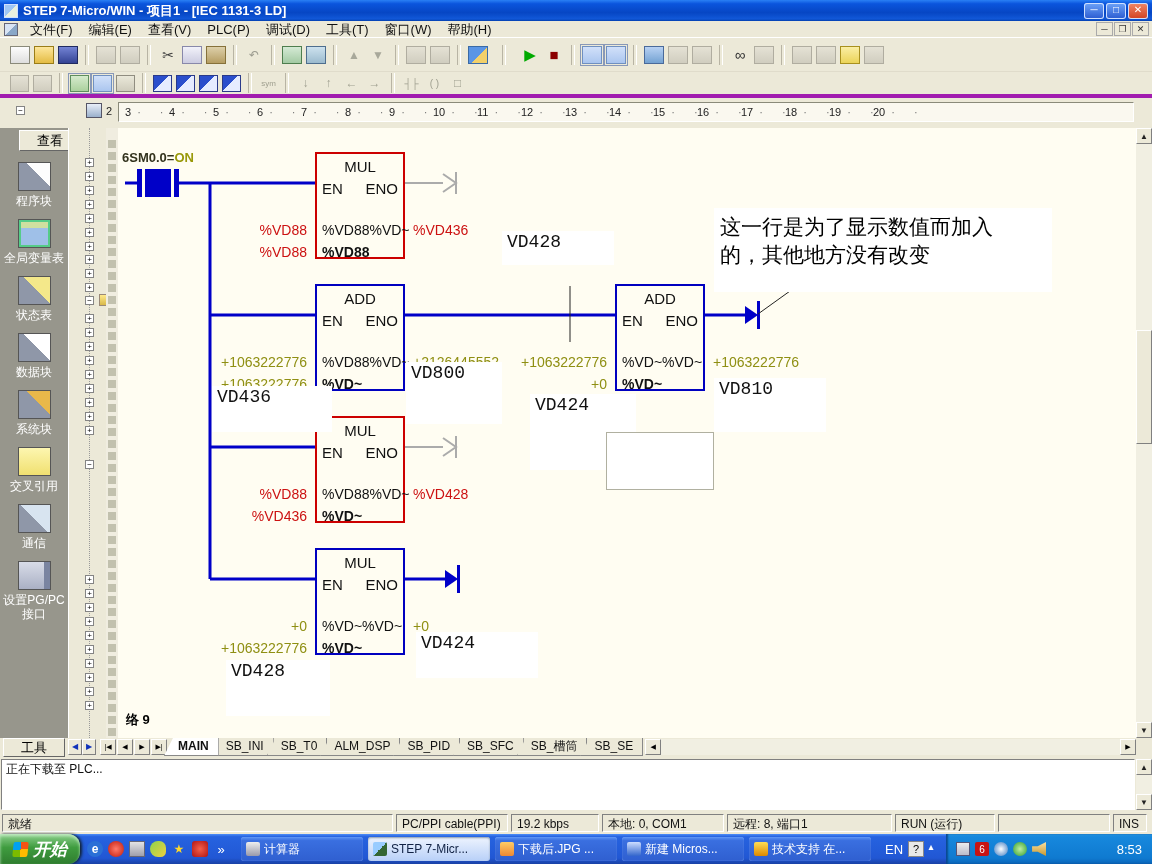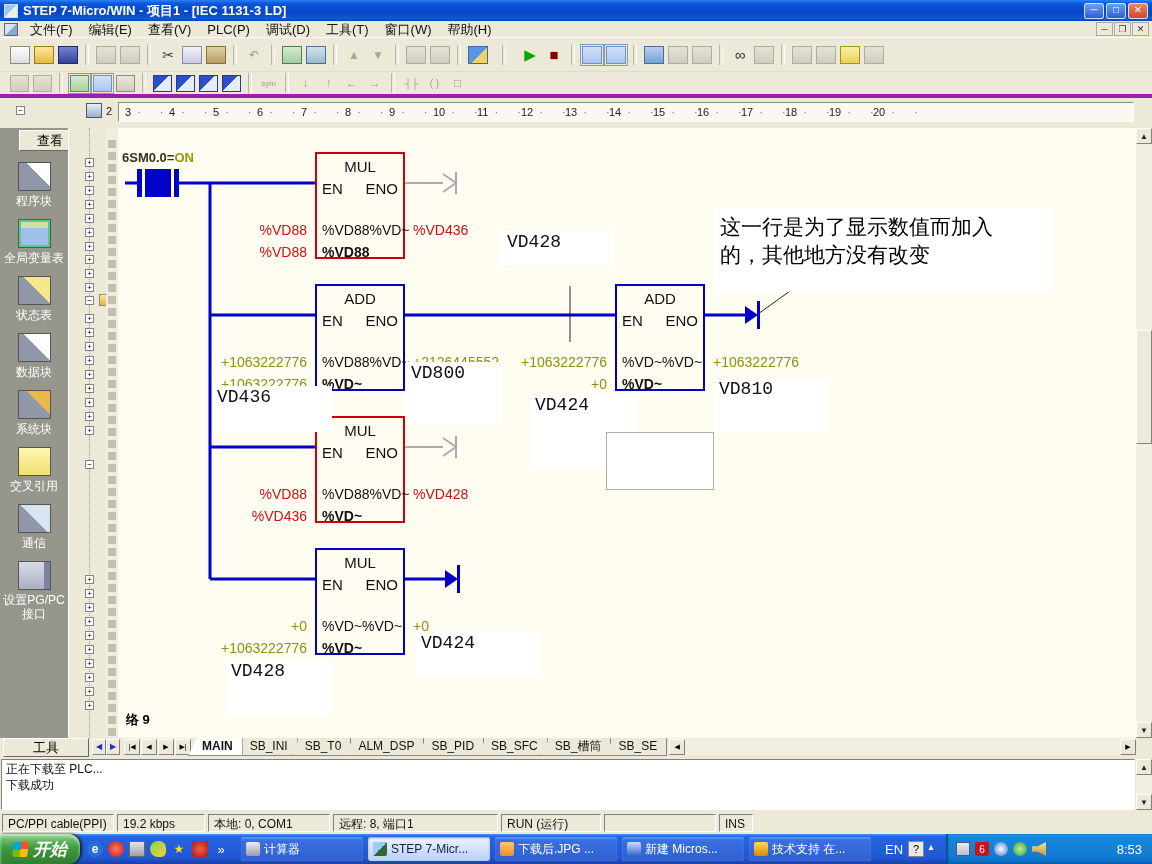--- a/index.html
+++ b/index.html
@@ -110,21 +110,21 @@
 .wbox.bordered{border:1px solid #b0b0a0}
 .biglabel{font-family:Liberation Mono, monospace;font-size:18px;color:#111;
   padding:1px 5px;white-space:nowrap}
 .annot{font-family:"Liberation Serif","DejaVu Serif",serif;font-size:21px;line-height:28px;
   color:#000;padding:5px 6px;white-space:nowrap}
 .netlabel{position:absolute;left:126px;top:583px;font-size:13px;font-weight:bold;color:#000}
 
 
 .tabrow{position:absolute;left:0;top:738px;width:100%;height:20px;background:#ECE9D8;display:flex;
   align-items:flex-start}
-.toolsbtn{width:86px;height:19px;margin:0 3px;background:#ECE9D8;text-align:center;font-size:13px;
+.toolsbtn{width:62px;height:19px;margin:0 3px;background:#ECE9D8;text-align:center;font-size:13px;
   line-height:17px;border:1px solid;border-color:#fff #666 #666 #fff;flex:0 0 auto}
 .smallarrow{width:14px;height:16px;margin-top:1px;background:#ECE9D8;border:1px solid;
   border-color:#fff #808080 #808080 #fff;font-size:8px;line-height:14px;text-align:center;
   color:#1133bb;flex:0 0 auto}
 .navbtn{width:16px;height:16px;margin-top:1px;background:#ECE9D8;border:1px solid;
   border-color:#fff #808080 #808080 #fff;font-size:7px;line-height:14px;text-align:center;
   color:#000;flex:0 0 auto}
 .tabs{display:flex;margin-left:4px;height:18px}
 .tab{height:18px;padding:0 9px 0 13px;font-size:12px;line-height:17px;background:#ECE9D8;
   border:1px solid #888;border-top:none;clip-path:polygon(9px 0,100% 0,100% 100%,0 100%);
@@ -682,29 +682,29 @@
     </div>
     <div class="navbtn" style="margin-left:2px">◀</div>
     <div class="htrack"></div>
     <div class="navbtn">▶</div>
     <div class="corner"></div>
   </div>
 
   <div class="output">
     <div class="outbox">
       <div class="outline"><span>正在下载至 PLC...</span></div>
-        <div class="outline"><span>下载成功</span></div>
     </div>
     <div class="oscroll">
       <div class="sbtn" style="top:0">▲</div>
       <div class="sbtn" style="bottom:0">▼</div>
     </div>
   </div>
 
   <div class="statusbar">
+    <div class="seg grow"><span>就绪</span></div>
       <div class="seg w112"><span>PC/PPI cable(PPI)</span></div>
       <div class="seg w88"><span>19.2 kbps</span></div>
       <div class="seg w122"><span>本地:  0, COM1</span></div>
       <div class="seg w165"><span>远程:  8,  端口1</span></div>
       <div class="seg w100"><span>RUN (运行)</span></div>
       <div class="seg w112"><span></span></div>
       <div class="seg w34"><span>INS</span></div>
   </div>
 
   <div class="taskbar">

